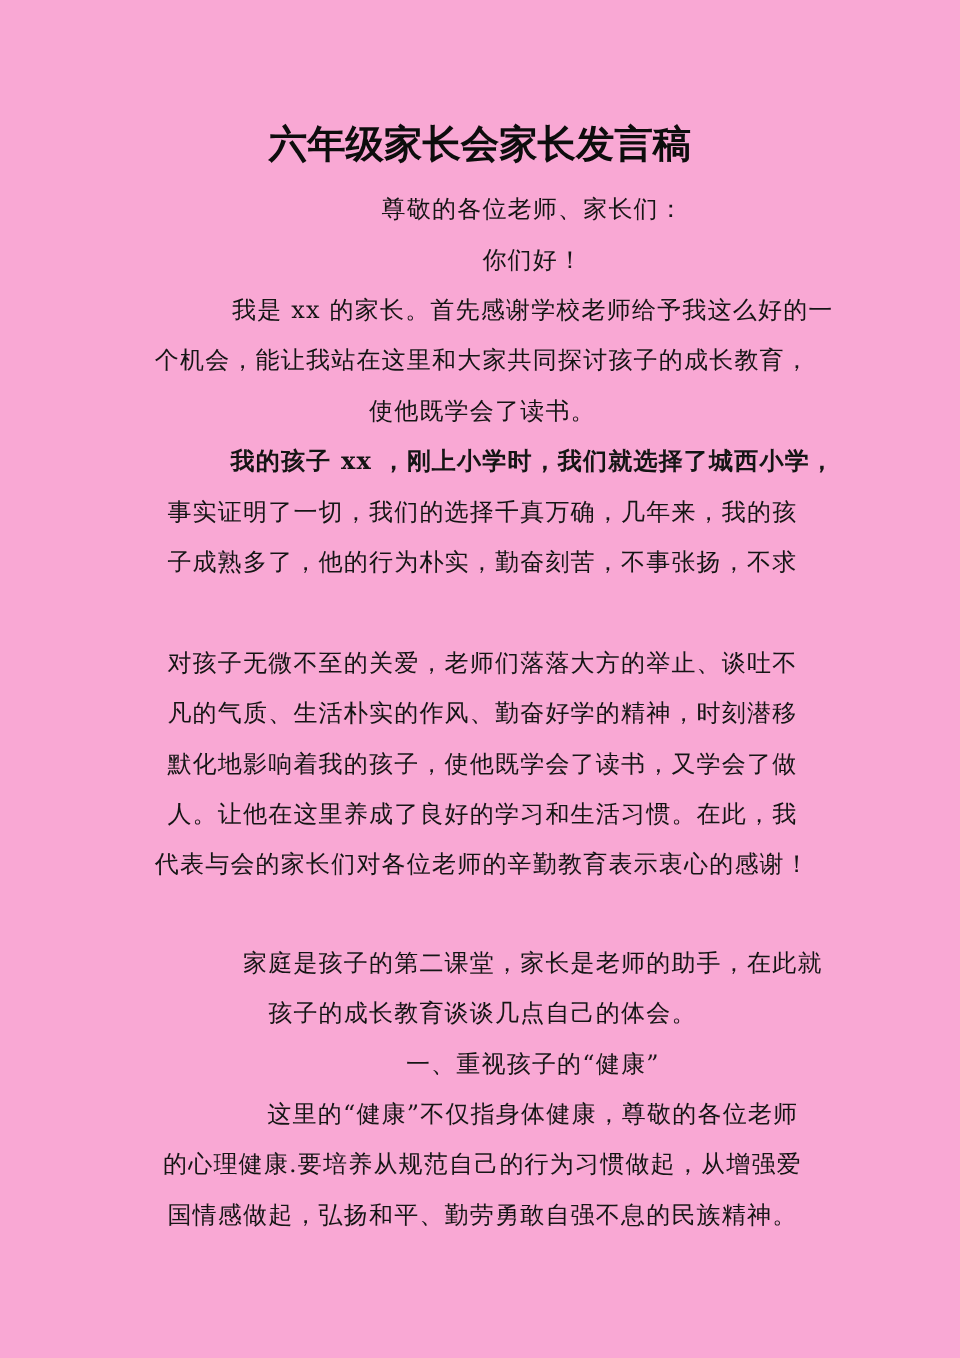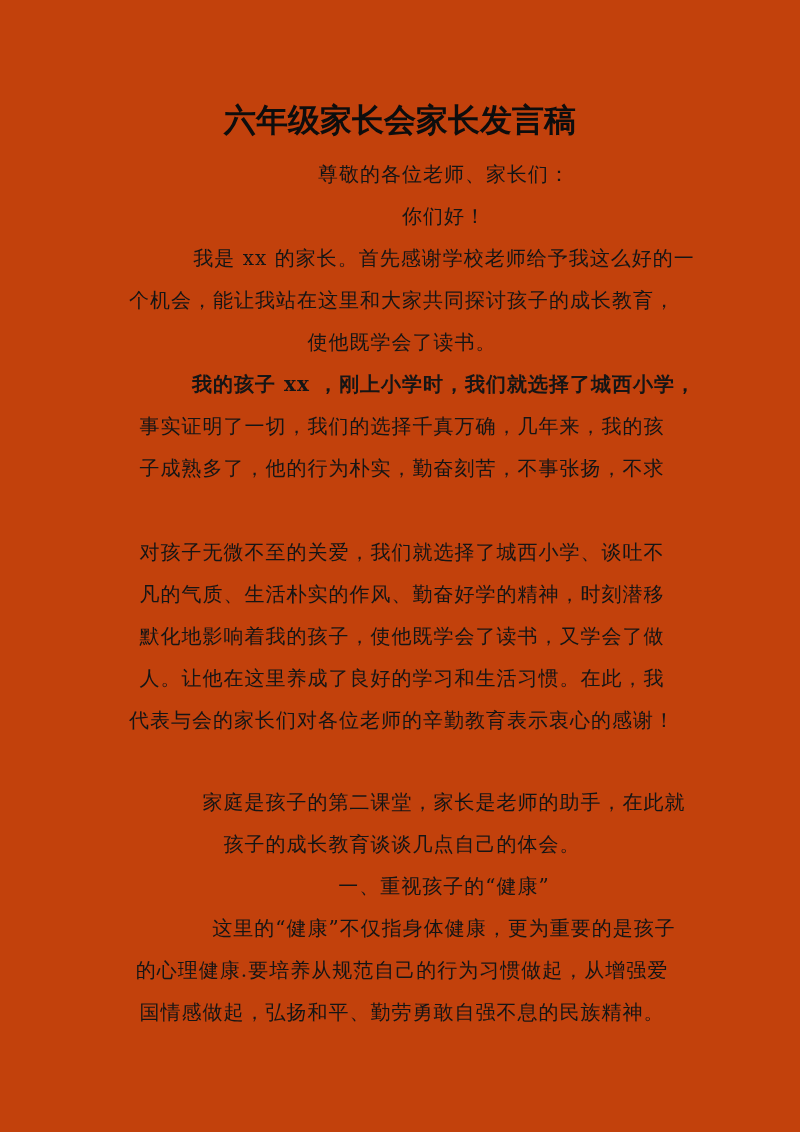--- a/index.html
+++ b/index.html
@@ -13,21 +13,21 @@
     position: relative;
     overflow: hidden;
     font-family: "DejaVu Serif", "Liberation Serif", serif;
     color: #111111;
   }
   .page {
     position: absolute;
     left: 0; top: 0;
     width: 800px;
     height: 1132px;
-    background: #c2410c;
+    background: #f9a8d4;
   }
   .title {
     position: absolute;
     left: 0;
     width: 800px;
     top: 98px;
     height: 44px;
     line-height: 44px;
     text-align: center;
     font-family: "DejaVu Sans", "Liberation Sans", sans-serif;
@@ -59,24 +59,24 @@
   <div class="title">六年级家长会家长发言稿</div>
 
   <div class="line indent" style="top: 153px;">尊敬的各位老师、家长们：</div>
   <div class="line indent" style="top: 195px;">你们好！</div>
   <div class="line" style="top: 279px;">个机会，能让我站在这里和大家共同探讨孩子的成长教育，</div>
   <div class="line indent" style="top: 237px;">我是 xx 的家长。首先感谢学校老师给予我这么好的一</div>
   <div class="line" style="top: 321px;">使他既学会了读书。</div>
   <div class="line indent" style="top: 363px; font-weight: bold;">我的孩子 xx  ，刚上小学时，我们就选择了城西小学，</div>
   <div class="line" style="top: 405px;">事实证明了一切，我们的选择千真万确，几年来，我的孩</div>
   <div class="line" style="top: 447px;">子成熟多了，他的行为朴实，勤奋刻苦，不事张扬，不求</div>
-  <div class="line" style="top: 531px;">对孩子无微不至的关爱，我们就选择了城西小学、谈吐不</div>
+  <div class="line" style="top: 531px;">对孩子无微不至的关爱，老师们落落大方的举止、谈吐不</div>
   <div class="line" style="top: 573px;">凡的气质、生活朴实的作风、勤奋好学的精神，时刻潜移</div>
   <div class="line" style="top: 615px;">默化地影响着我的孩子，使他既学会了读书，又学会了做</div>
   <div class="line" style="top: 657px;">人。让他在这里养成了良好的学习和生活习惯。在此，我</div>
   <div class="line" style="top: 699px;">代表与会的家长们对各位老师的辛勤教育表示衷心的感谢！</div>
   <div class="line indent" style="top: 781px;">家庭是孩子的第二课堂，家长是老师的助手，在此就</div>
   <div class="line" style="top: 823px;">孩子的成长教育谈谈几点自己的体会。</div>
   <div class="line indent" style="top: 865px;">一、重视孩子的“健康”</div>
-  <div class="line indent" style="top: 907px;">这里的“健康”不仅指身体健康，更为重要的是孩子</div>
+  <div class="line indent" style="top: 907px;">这里的“健康”不仅指身体健康，尊敬的各位老师</div>
   <div class="line" style="top: 949px;">的心理健康.要培养从规范自己的行为习惯做起，从增强爱</div>
   <div class="line" style="top: 991px;">国情感做起，弘扬和平、勤劳勇敢自强不息的民族精神。</div>
 </div>
 
 </body></html>

